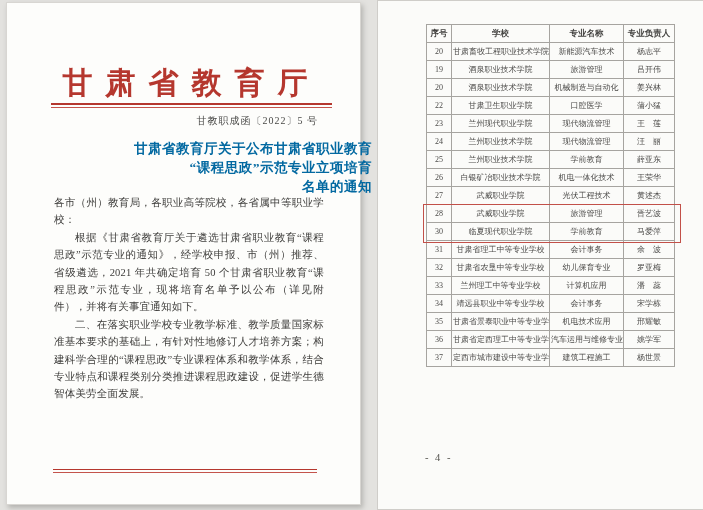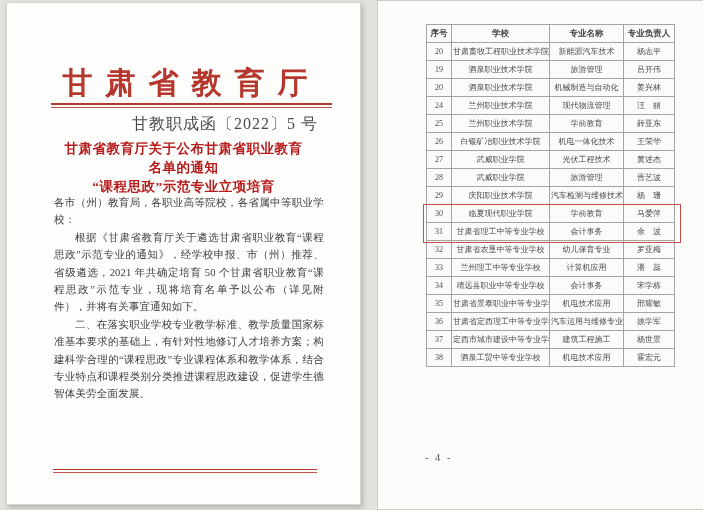--- a/index.html
+++ b/index.html
@@ -28,26 +28,26 @@
     white-space: nowrap;
   }
   .red-rule {
     position: absolute; top: 100px; left: 44px; right: 28px;
     height: 5px;
     border-top: 2px solid #b5372e;
     border-bottom: 1px solid #c4544c;
   }
   .doc-number {
     position: absolute; top: 111px; right: 42px;
-    font-size: 16px; color: #4a4a48; letter-spacing: 1px;
+    font-size: 10px; color: #4a4a48; letter-spacing: 1px;
   }
   .doc-title {
-    position: absolute; top: 136px; left: 0; width: 100%;
-    text-align: center;
-    font-size: 13.5px; font-weight: bold; color: #b91c1c;
+    position: absolute; top: 136px; left: 12px; width: 100%;
+    text-align: right;
+    font-size: 13.5px; font-weight: bold; color: #0369a1;
     line-height: 19px; letter-spacing: .5px;
   }
   .body-block {
     position: absolute; top: 191px; left: 47px; width: 270px;
     font-size: 10.5px; line-height: 17.4px; color: #3d3c3a;
     text-align: justify; letter-spacing: .2px;
   }
   .body-block p { text-indent: 2em; }
   .red-rule-bottom {
     position: absolute; top: 466px; left: 46px; width: 264px;
@@ -92,22 +92,22 @@
 <body>
 
 <div class="canvas">
 
   <div class="page page-left">
     <div class="agency-title">甘肃省教育厅</div>
     <div class="red-rule"></div>
     <div class="doc-number">甘教职成函〔2022〕5 号</div>
     <div class="doc-title">
       <div>甘肃省教育厅关于公布甘肃省职业教育</div>
+      <div>“课程思政”示范专业立项培育</div>
       <div>名单的通知</div>
-      <div>“课程思政”示范专业立项培育</div>
     </div>
     <div class="body-block">
       <div>各市（州）教育局，各职业高等院校，各省属中等职业学校：</div>
       <p>根据《甘肃省教育厅关于遴选甘肃省职业教育“课程思政”示范专业的通知》，经学校申报、市（州）推荐、省级遴选，2021 年共确定培育 50 个甘肃省职业教育“课程思政”示范专业，现将培育名单予以公布（详见附件），并将有关事宜通知如下。</p>
       <p>二、在落实职业学校专业教学标准、教学质量国家标准基本要求的基础上，有针对性地修订人才培养方案；构建科学合理的“课程思政”专业课程体系和教学体系，结合专业特点和课程类别分类推进课程思政建设，促进学生德智体美劳全面发展。</p>
     </div>
     <div class="red-rule-bottom"></div>
   </div>
 
   <div class="page page-right">
@@ -139,20 +139,32 @@
             <td>旅游管理</td>
             <td>吕开伟</td>
           </tr>
           <tr>
             <td>20</td>
             <td>酒泉职业技术学院</td>
             <td>机械制造与自动化</td>
             <td>姜兴林</td>
           </tr>
           <tr>
+            <td>22</td>
+            <td>甘肃卫生职业学院</td>
+            <td>口腔医学</td>
+            <td>蒲小猛</td>
+          </tr>
+          <tr>
+            <td>23</td>
+            <td>兰州现代职业学院</td>
+            <td>现代物流管理</td>
+            <td>王　莲</td>
+          </tr>
+          <tr>
             <td>24</td>
             <td>兰州职业技术学院</td>
             <td>现代物流管理</td>
             <td>汪　丽</td>
           </tr>
           <tr>
             <td>25</td>
             <td>兰州职业技术学院</td>
             <td>学前教育</td>
             <td>薛亚东</td>
@@ -169,26 +181,20 @@
             <td>光伏工程技术</td>
             <td>黄述杰</td>
           </tr>
           <tr class="hl">
             <td>28</td>
             <td>武威职业学院</td>
             <td>旅游管理</td>
             <td>晋艺波</td>
           </tr>
           <tr>
-            <td>29</td>
-            <td>庆阳职业技术学院</td>
-            <td>汽车检测与维修技术</td>
-            <td>杨　珊</td>
-          </tr>
-          <tr>
             <td>30</td>
             <td>临夏现代职业学院</td>
             <td>学前教育</td>
             <td>马爱萍</td>
           </tr>
           <tr>
             <td>31</td>
             <td>甘肃省理工中等专业学校</td>
             <td>会计事务</td>
             <td>余　波</td>
@@ -221,26 +227,20 @@
             <td>36</td>
             <td>甘肃省定西理工中等专业学校</td>
             <td>汽车运用与维修专业</td>
             <td>姚学军</td>
           </tr>
           <tr>
             <td>37</td>
             <td>定西市城市建设中等专业学校</td>
             <td>建筑工程施工</td>
             <td>杨世景</td>
-          </tr>
-          <tr>
-            <td>38</td>
-            <td>酒泉工贸中等专业学校</td>
-            <td>机电技术应用</td>
-            <td>霍宏元</td>
           </tr>
         </tbody>
     </table>
     <div class="highlight-box" id="highlight-box" style="left: 45px; width: 258px; top: 202.5px; height: 39px;"></div>
     <div class="page-number">- 4 -</div>
   </div>
 
 </div>
 
 </body></html>

